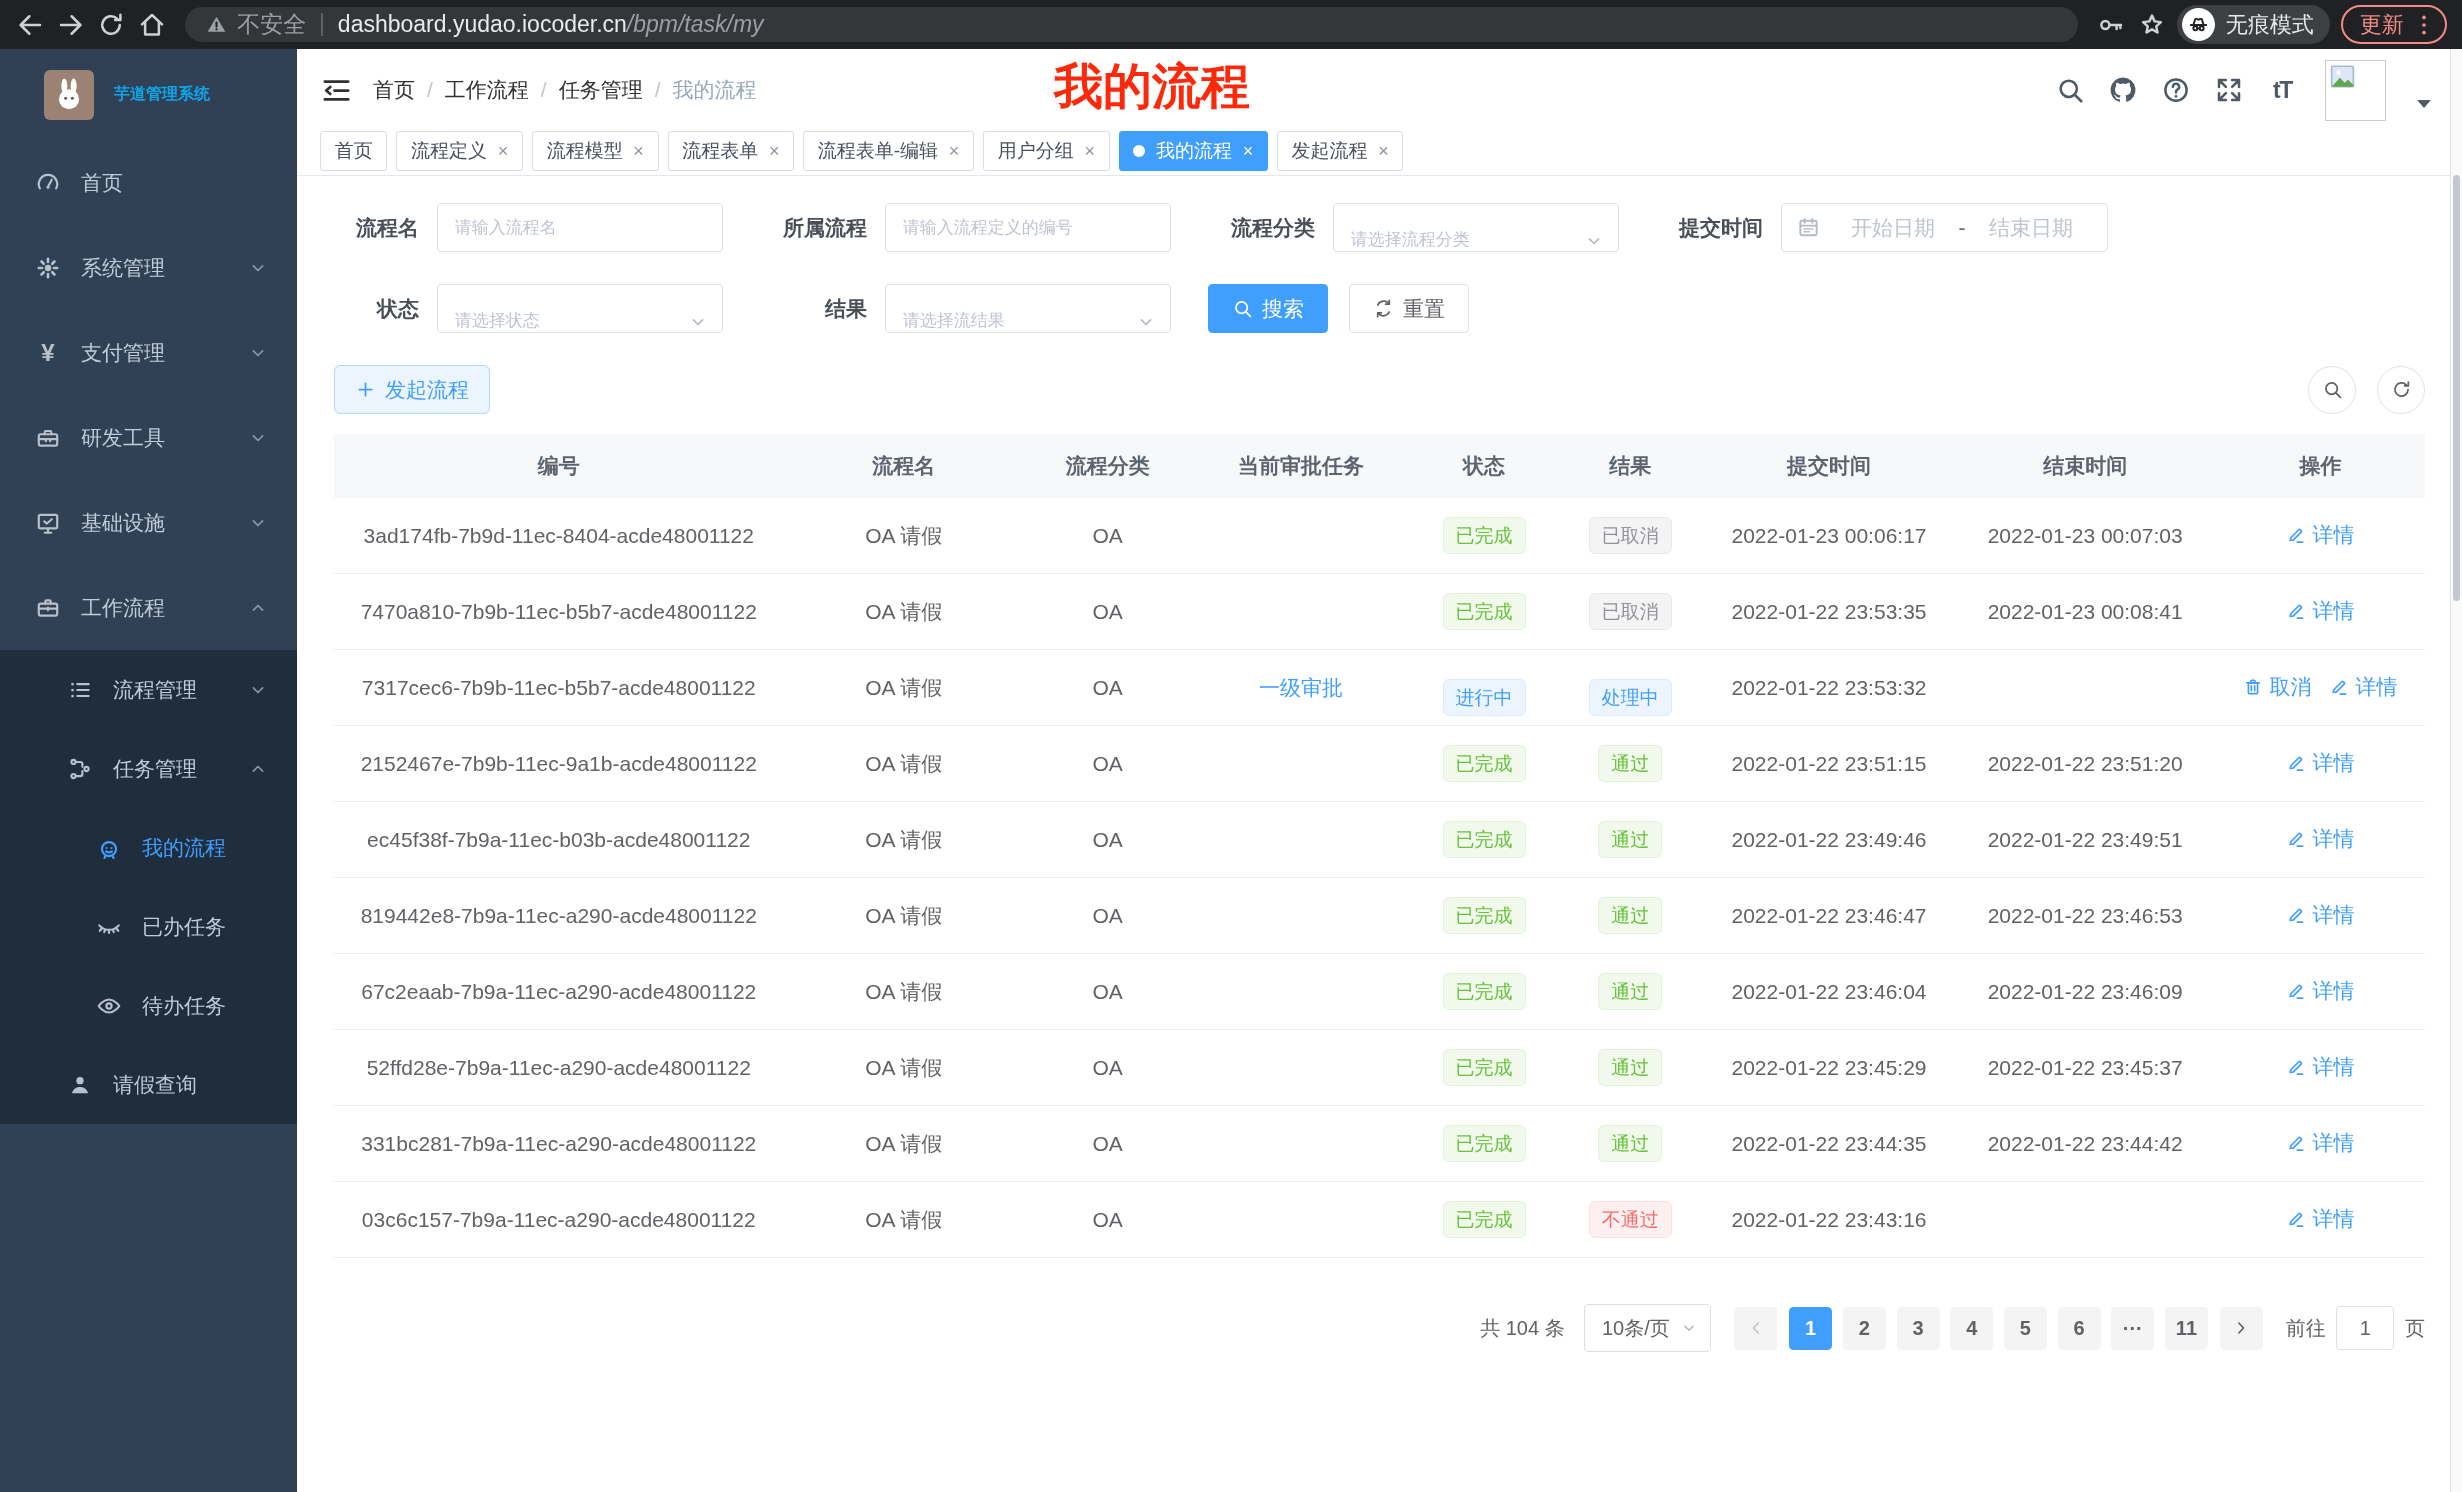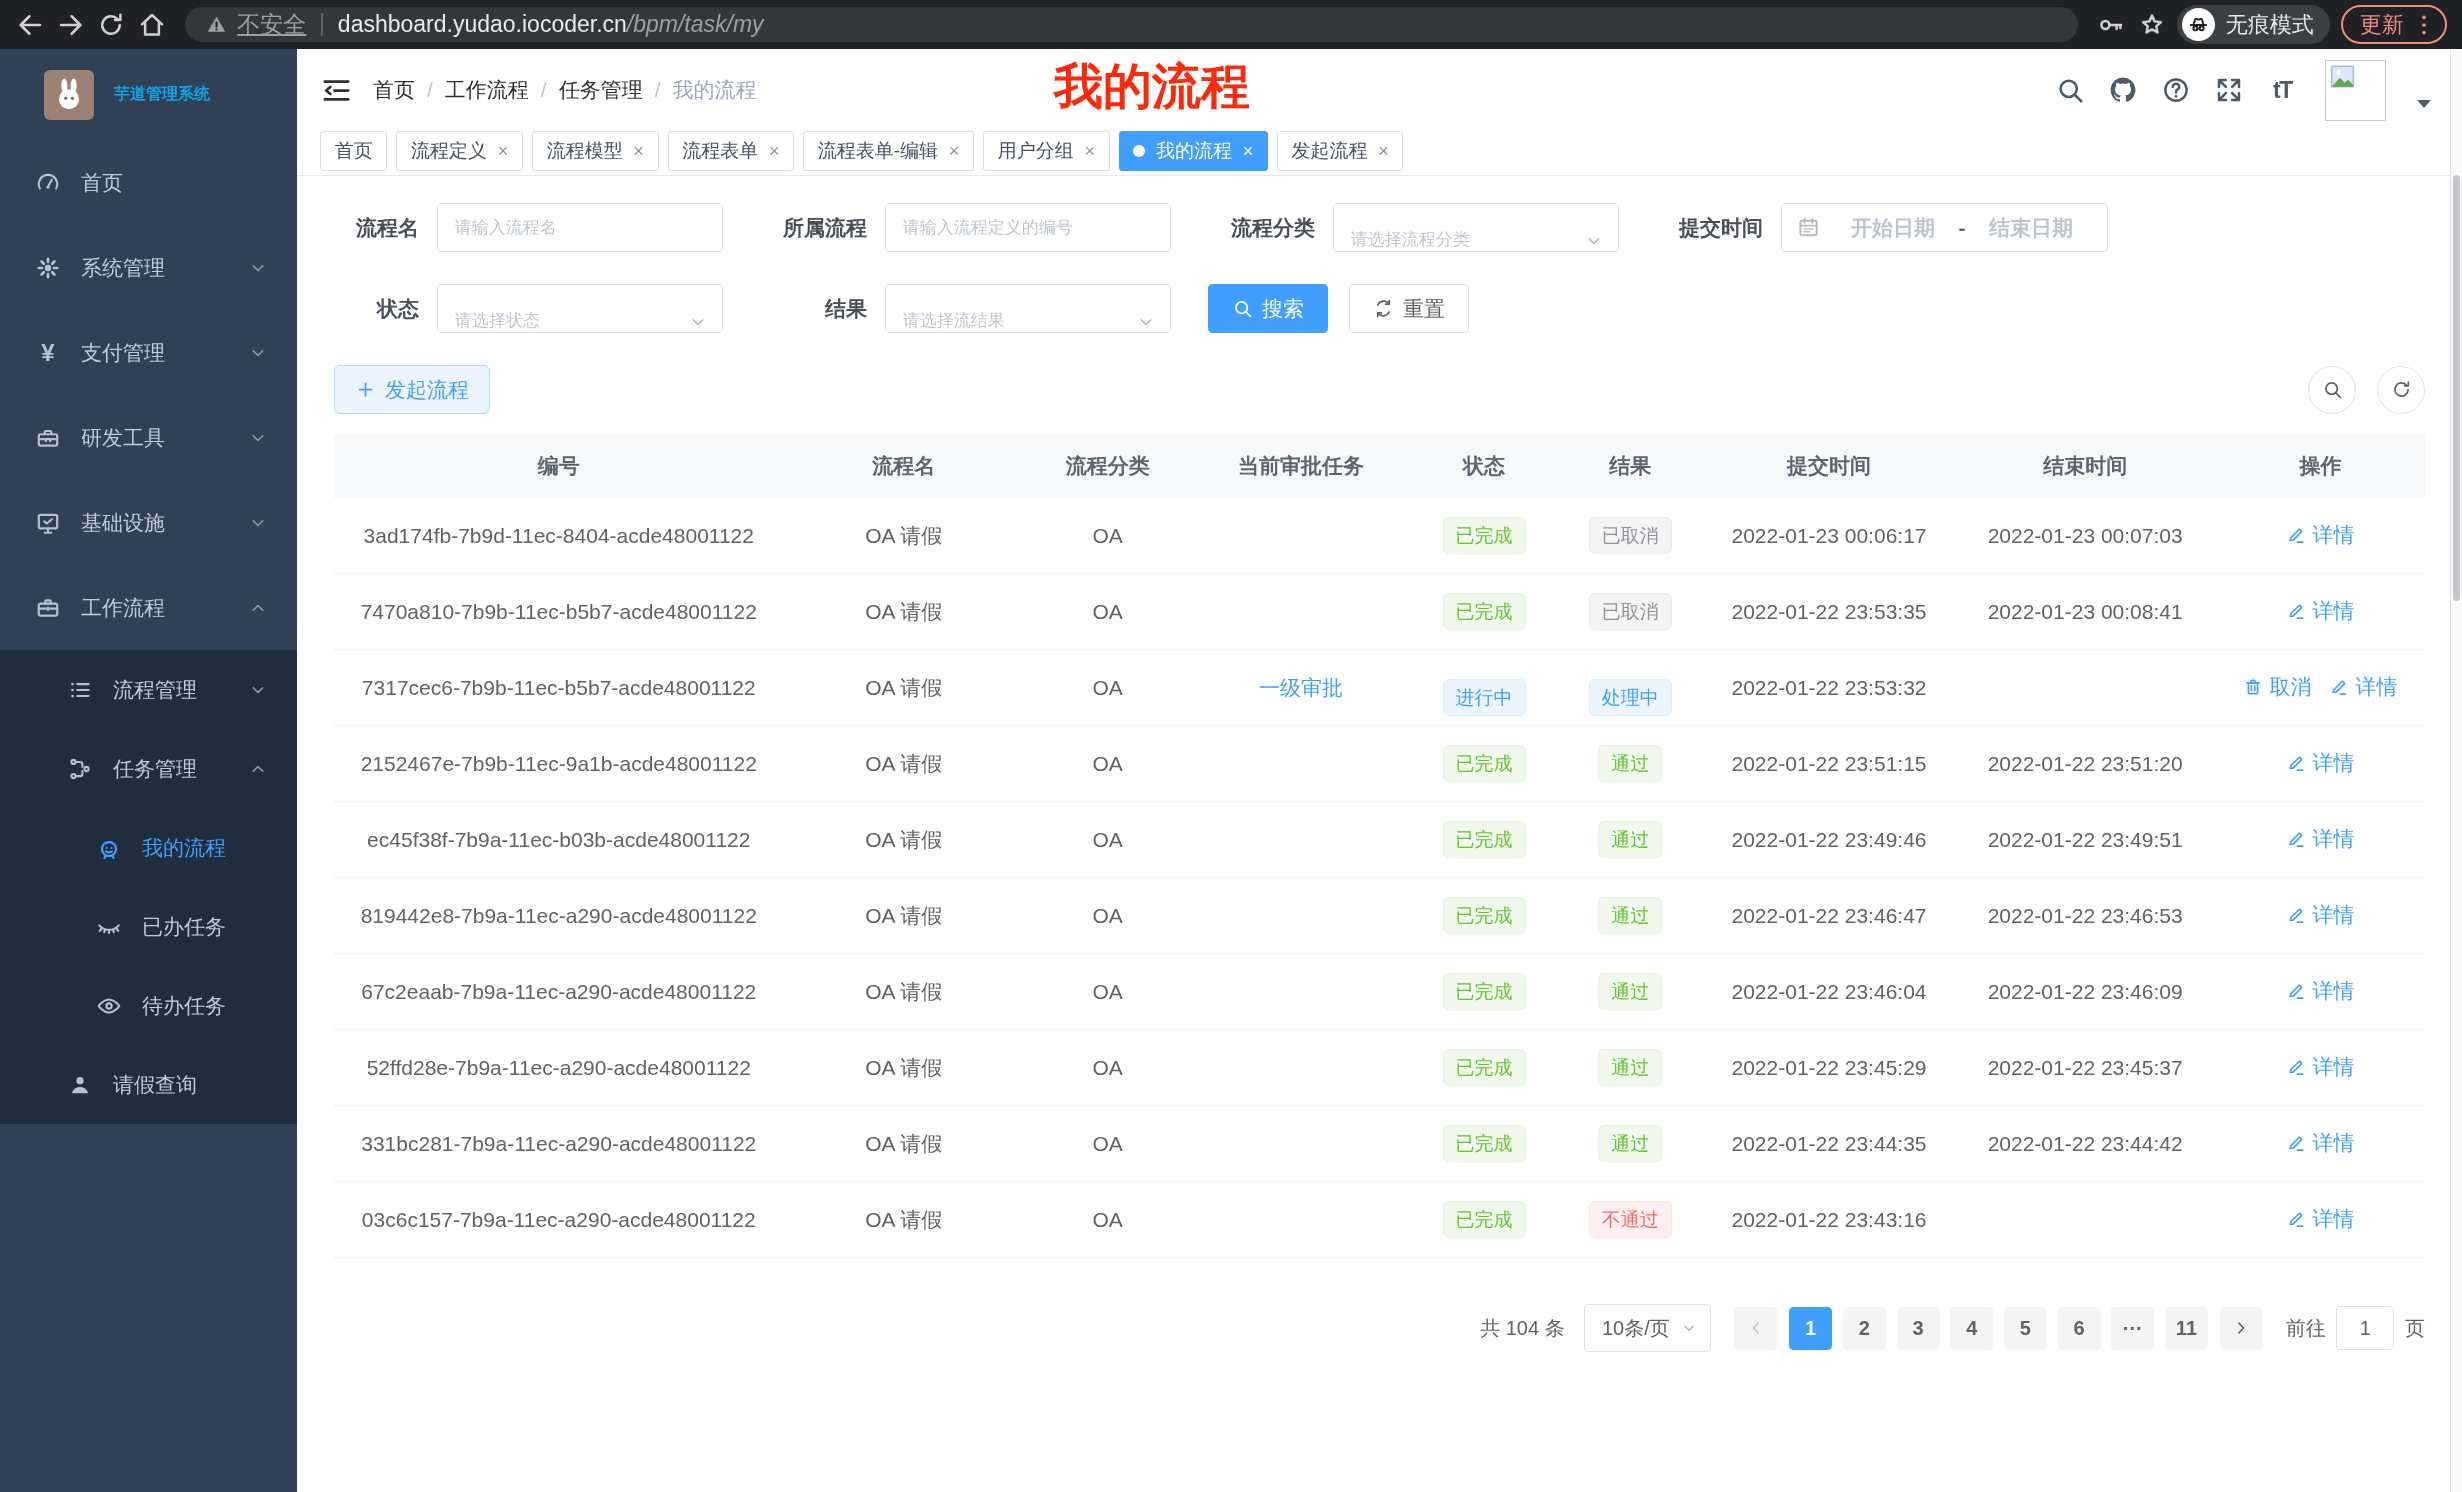--- a/index.html
+++ b/index.html
@@ -8,21 +8,21 @@
   .ic{display:inline-flex;align-items:center;justify-content:center;}
   .ic svg{display:block;width:100%;height:100%;}
   .ic.txt{font-weight:700;}
 
   
   .chrome{height:49px;background:#202124;display:flex;align-items:center;padding:0 15px;gap:10.7px;}
   .chrome .cbtn{width:30px;height:30px;color:#ced0d4;flex:0 0 auto;cursor:pointer;}
   .urlbar{flex:1;height:35px;background:#35363a;border-radius:17.5px;display:flex;align-items:center;
     padding:0 20px;color:#e8eaed;font-size:23px;margin:0 7.6px;min-width:0;}
   .urlbar .warn{width:23px;height:23px;color:#9aa0a6;margin-right:9px;}
-  .urlbar .sec{color:#9aa0a6;text-decoration:underline;}
+  .urlbar .sec{color:#9aa0a6;}
   .udiv{width:1.5px;height:23px;background:#5f6368;margin:0 15px;}
   .urlbar .host{color:#e8eaed;}
   .urlbar .path{color:#9aa0a6;font-style:italic;}
   .incog{display:flex;align-items:center;gap:10.7px;background:#3c4043;border-radius:20px;
     padding:3px 16.7px 3px 4.6px;color:#e8eaed;font-size:22px;flex:0 0 auto;}
   .incog-circle{width:33px;height:33px;border-radius:50%;background:#fff;display:flex;
     align-items:center;justify-content:center;color:#202124;}
   .incog-circle .ic{width:23px;height:23px;}
   .update{display:flex;align-items:center;gap:7.6px;border:2.3px solid #f28b82;color:#f28b82;
     border-radius:20px;height:35px;padding:0 7.6px 0 16.7px;font-size:22px;flex:0 0 auto;cursor:pointer;}
@@ -83,21 +83,21 @@
   .flabel.w1{width:85px;}
   .flabel.w2{width:107px;margin-left:37px;}
   .finput,.fselect{width:286px;height:49px;border:1.5px solid #dcdfe6;border-radius:4.6px;
     font-size:17px;color:#606266;background:#fff;box-sizing:border-box;flex:0 0 auto;}
   .finput{padding:0 16.7px;outline:none;font-family:inherit;}
   .finput::placeholder{color:#bec4cf;}
   .fselect{display:flex;align-items:flex-end;padding:0 13.7px 0 16.7px;cursor:pointer;gap:39px;}
   .fselect .ph{color:#bec4cf;flex:1;}
   .fselect .chev{width:20px;height:20px;color:#b4bac4;}
   .fdate{width:327px;height:49px;border:1.5px solid #dcdfe6;border-radius:4.6px;display:flex;
-    align-items:center;padding:4px 15px;box-sizing:border-box;font-size:21px;cursor:pointer;flex:0 0 auto;font-weight:bold;}
+    align-items:center;padding:4px 15px;box-sizing:border-box;font-size:21px;cursor:pointer;flex:0 0 auto;}
   .fdate .cal{width:23px;height:23px;color:#b4bac4;margin-right:12px;}
   .fdate .ph{color:#bec4cf;flex:1;text-align:center;}
   .fdate .rsep{color:#606266;margin:0 4.6px;}
   .btn{display:inline-flex;align-items:center;gap:9px;height:49px;padding:0 23px;border-radius:4.6px;
     font-size:21px;border:1.5px solid transparent;cursor:pointer;font-family:inherit;background:#fff;}
   .btn .ic{width:21px;height:21px;}
   .btn.primary{background:#409eff;border-color:#409eff;color:#fff;margin-left:37px;}
   .btn.plain{border-color:#dcdfe6;color:#606266;margin-left:21px;}
   .toolrow{display:flex;align-items:center;margin-bottom:20px;}
   .btn.create{background:#ecf5ff;border-color:#b3d8ff;color:#409eff;padding:0 20px;border-radius:6px;}

